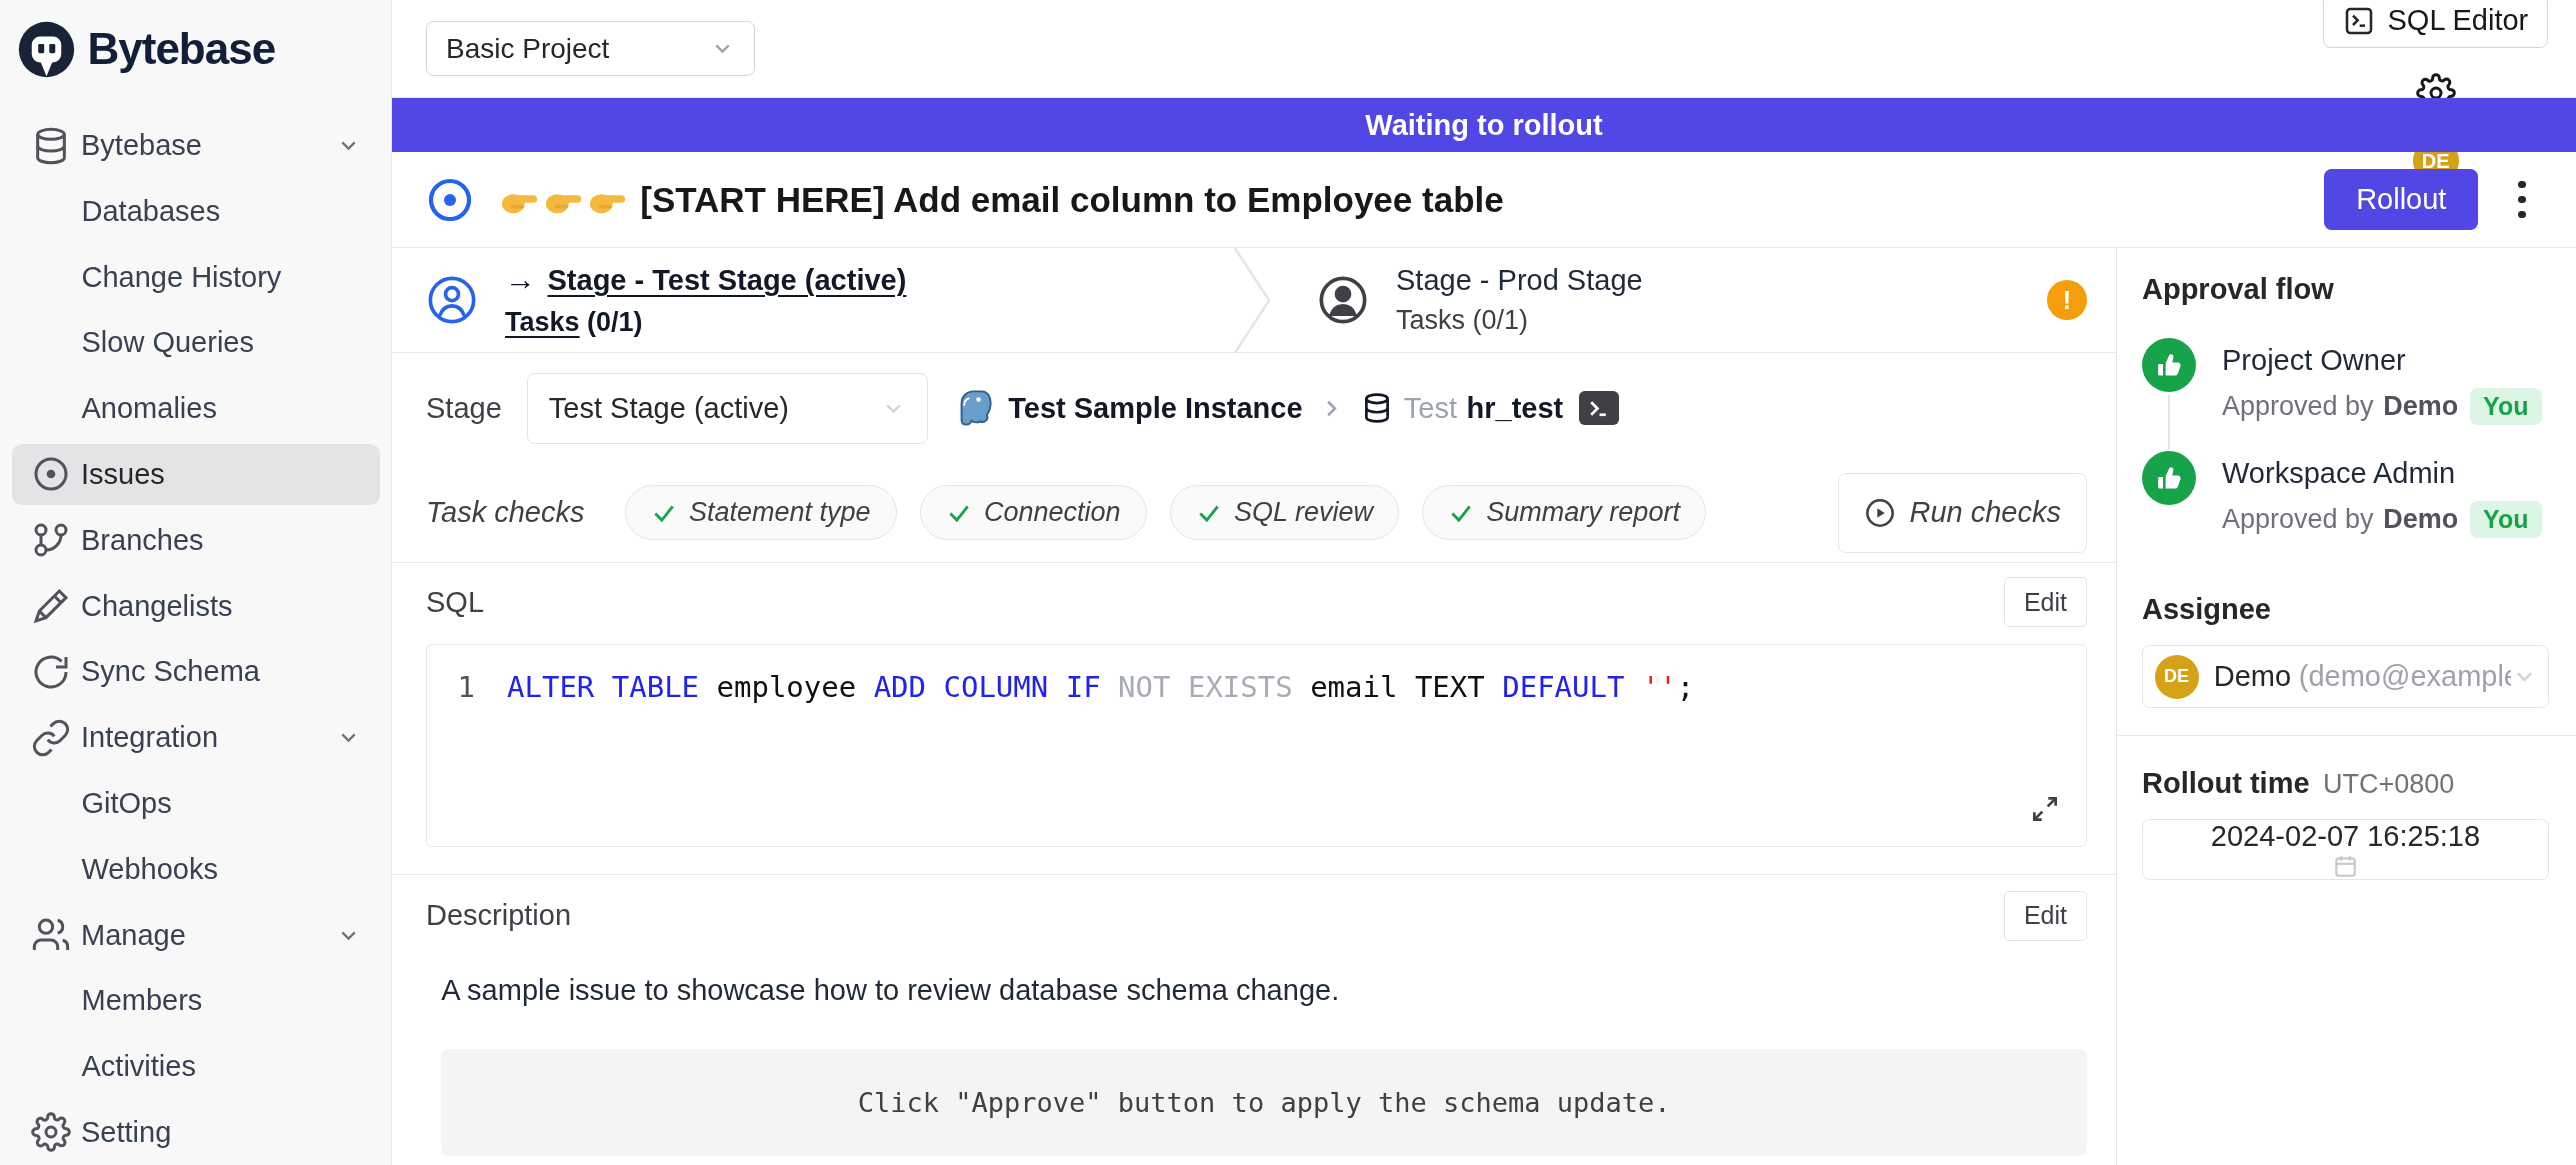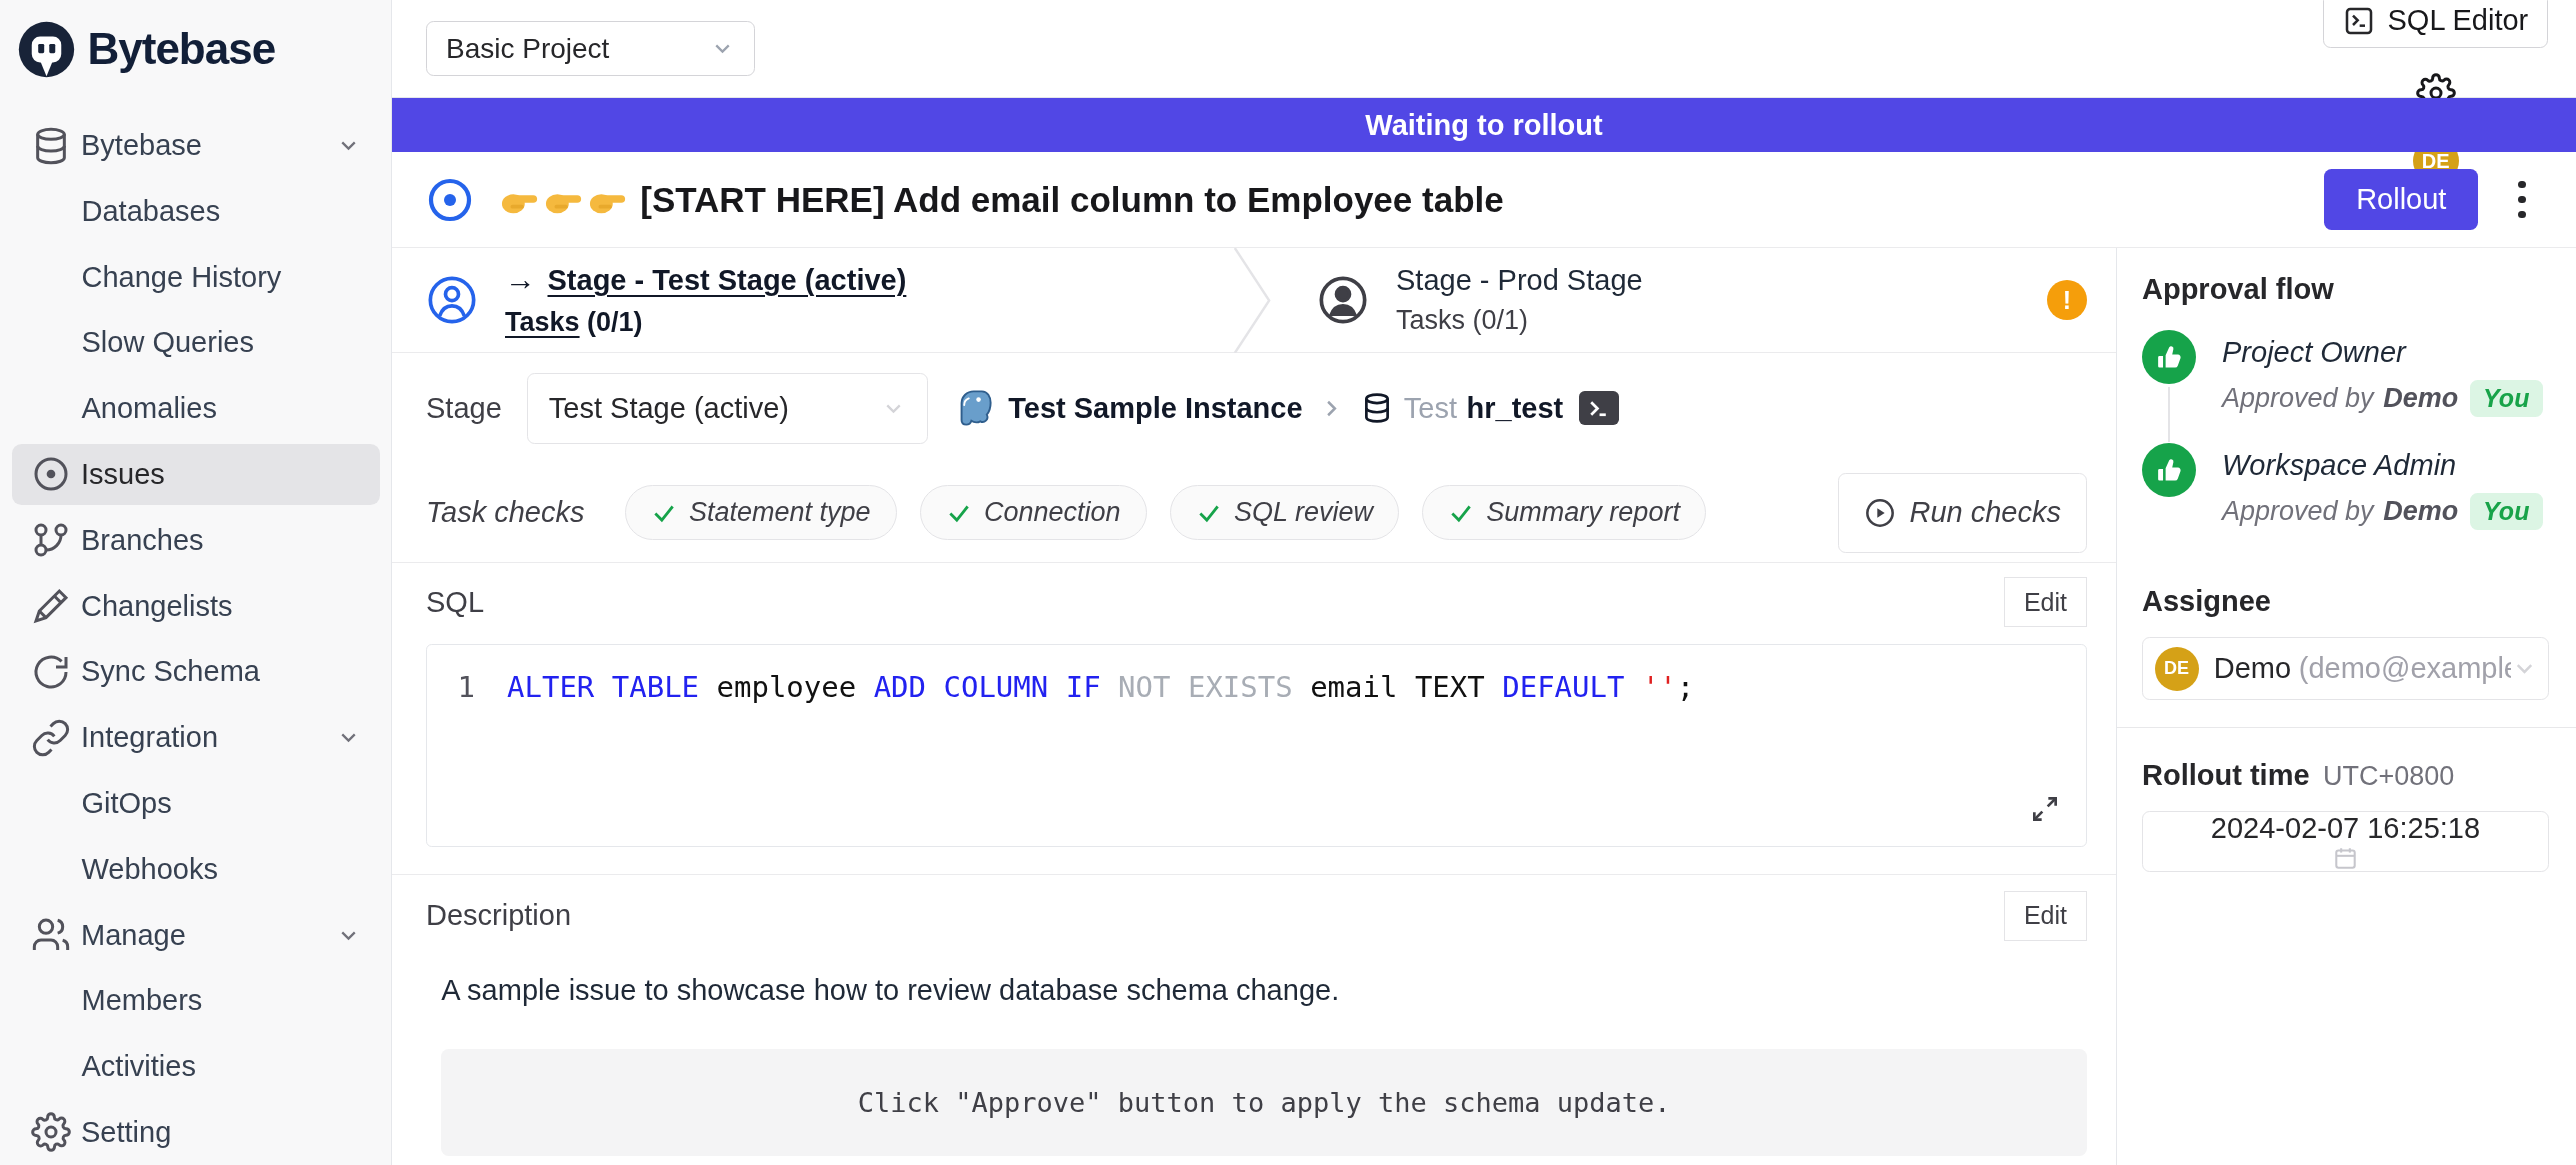--- a/index.html
+++ b/index.html
@@ -124,21 +124,21 @@
   .pill span { font-size: 27px; color: #3f3f46; }
   .run-checks-btn { margin-left: auto; height: 80px; border: 1.9px solid #e4e4e7; border-radius: 7.6px; background: #fff;
     display: flex; align-items: center; padding: 0 25px; gap: 13.4px; cursor: pointer; }
   .run-checks-btn .play { width: 32px; height: 32px; color: #3f3f46; }
   .run-checks-btn span { font-size: 29px; color: #3f3f46; font-weight: 500; }
 
   
   .sql-section { padding: 13.4px 29px 0 34px; }
   .sec-head { height: 52px; display: flex; align-items: center; }
   .sec-title { font-size: 29px; font-weight: 500; color: #3f3f46; }
-  .edit-btn { margin-left: auto; height: 50px; padding: 0 19px; border: 1.9px solid #e4e4e7; border-radius: 0;
+  .edit-btn { margin-left: auto; height: 50px; padding: 0 19px; border: 1.9px solid #e4e4e7; border-radius: 5px;
     background: #fff; font-size: 25px; color: #3f3f46; font-family: inherit; cursor: pointer; }
   .code-block { margin-top: 15.3px; height: 203px; border: 1.9px solid #e5e7eb; border-radius: 5.7px; position: relative; background: #fff; }
   .code-line { display: flex; padding-top: 25px; font-family: "DejaVu Sans Mono", monospace; font-size: 29px; white-space: pre; }
   .line-no { width: 80px; text-align: right; padding-right: 32px; color: #52525b; flex: 0 0 80px; }
   .tok-kw { color: #2222f0; }
   .tok-plain { color: #111111; }
   .tok-muted { color: #a8adb5; }
   .tok-str { color: #e02020; }
   .expand-icon { position: absolute; right: 25px; bottom: 21px; width: 32px; height: 32px; color: #3f3f46; cursor: pointer; }
 
@@ -147,21 +147,21 @@
   
   .desc-section { padding: 15.3px 29px 0 34px; }
   .desc-text { margin-top: 32px; margin-left: 15.3px; font-size: 29px; color: #1f2937; }
   .desc-note { margin-top: 42px; margin-left: 15.3px; height: 107px; background: #f4f4f5; border-radius: 7.6px;
     display: flex; align-items: center; justify-content: center; }
   .desc-note span { font-family: "DejaVu Sans Mono", monospace; font-size: 27px; color: #3f3f46; }
 
   
   .right-panel { width: 460px; flex: 0 0 460px; border-left: 1.9px solid #e5e7eb; padding: 25px 27px 0 25px; }
   .rp-title { font-size: 29px; font-weight: 600; color: #27272a; }
-  .approval-steps { margin-top: 24px; font-style: italic; }
+  .approval-steps { margin-top: 32px; }
   .approval-step { position: relative; padding-left: 80px; min-height: 113px; }
   .step-icon { position: absolute; left: 0; top: 0; width: 54px; height: 54px; border-radius: 50%; background: #16a34a;
     display: flex; align-items: center; justify-content: center; }
   .step-icon svg { width: 31px; height: 31px; color: #fff; }
   .connector { position: absolute; left: 26px; top: 57px; height: 55px; width: 1.9px; background: #e4e4e7; }
   .step-role { font-size: 29px; font-weight: 500; color: #1f2937; padding-top: 5.7px; }
   .step-approved { margin-top: 11.5px; display: flex; align-items: center; }
   .step-approved .pre { font-size: 27px; color: #71717a; }
   .step-approved .who { font-size: 27px; font-weight: 600; color: #52525b; margin-left: 9.6px; }
   .you-badge { margin-left: 11.5px; background: #dcf5e4; color: #18a349; font-size: 25px; font-weight: 600;

